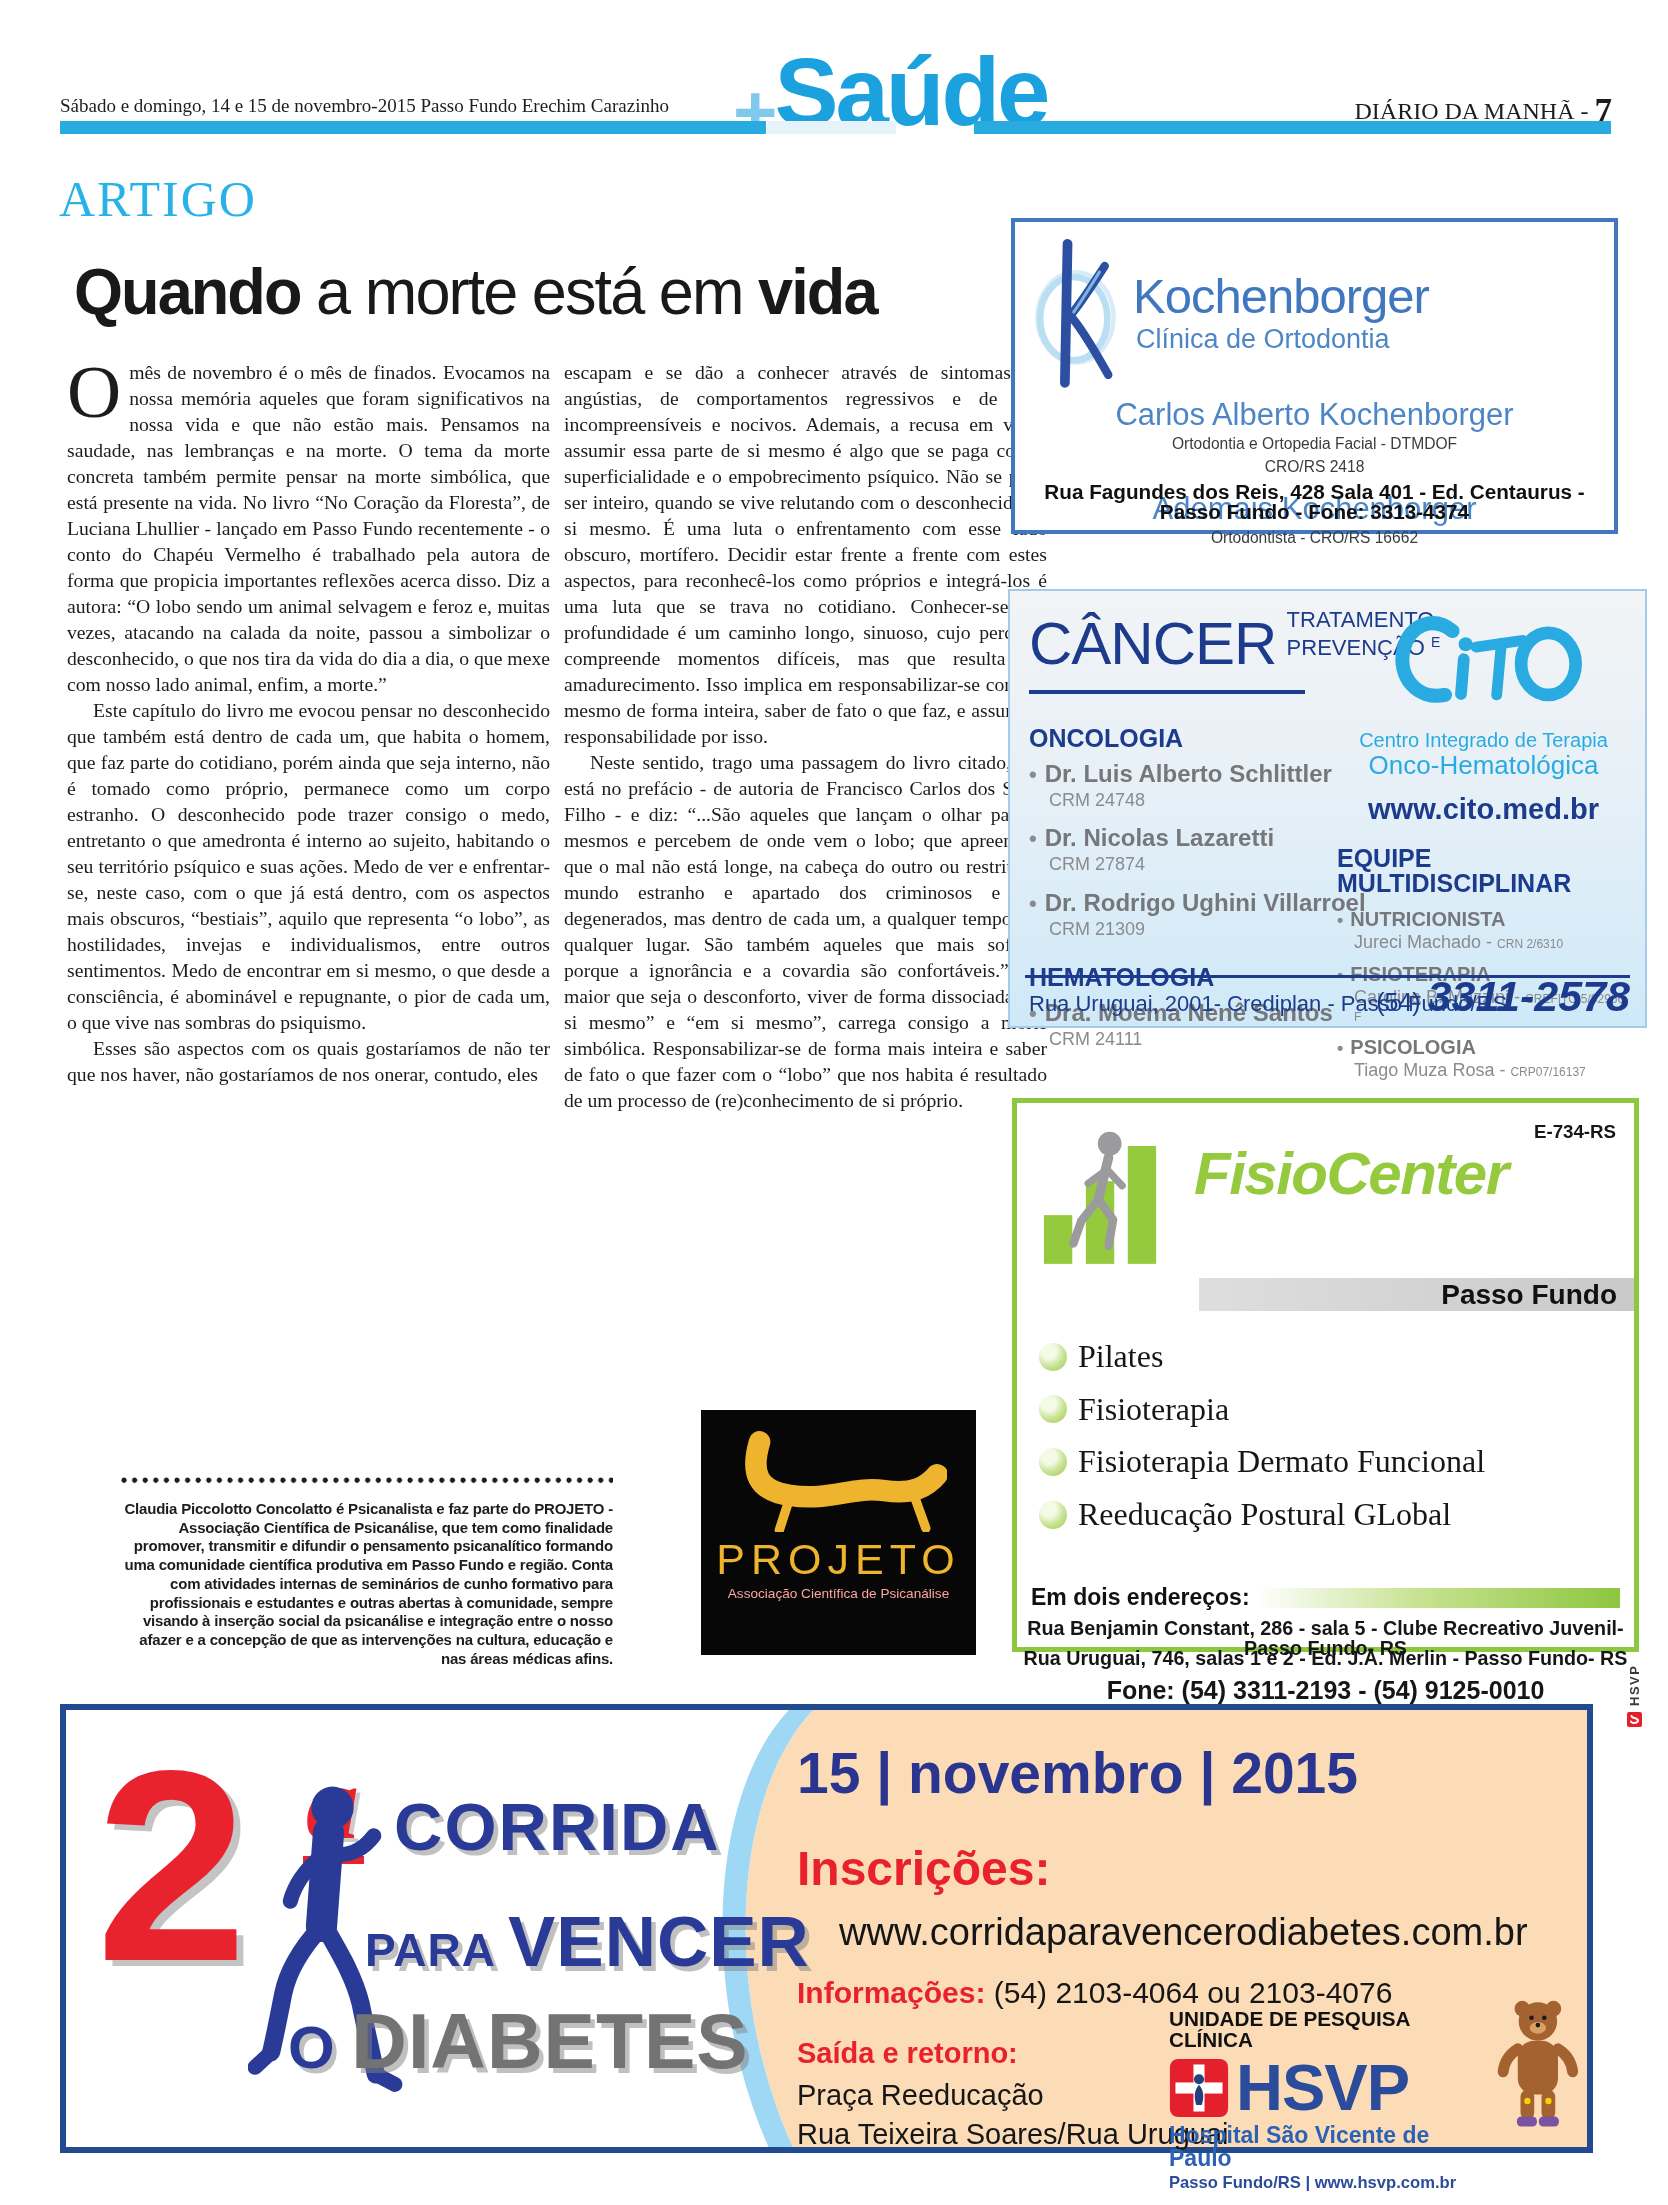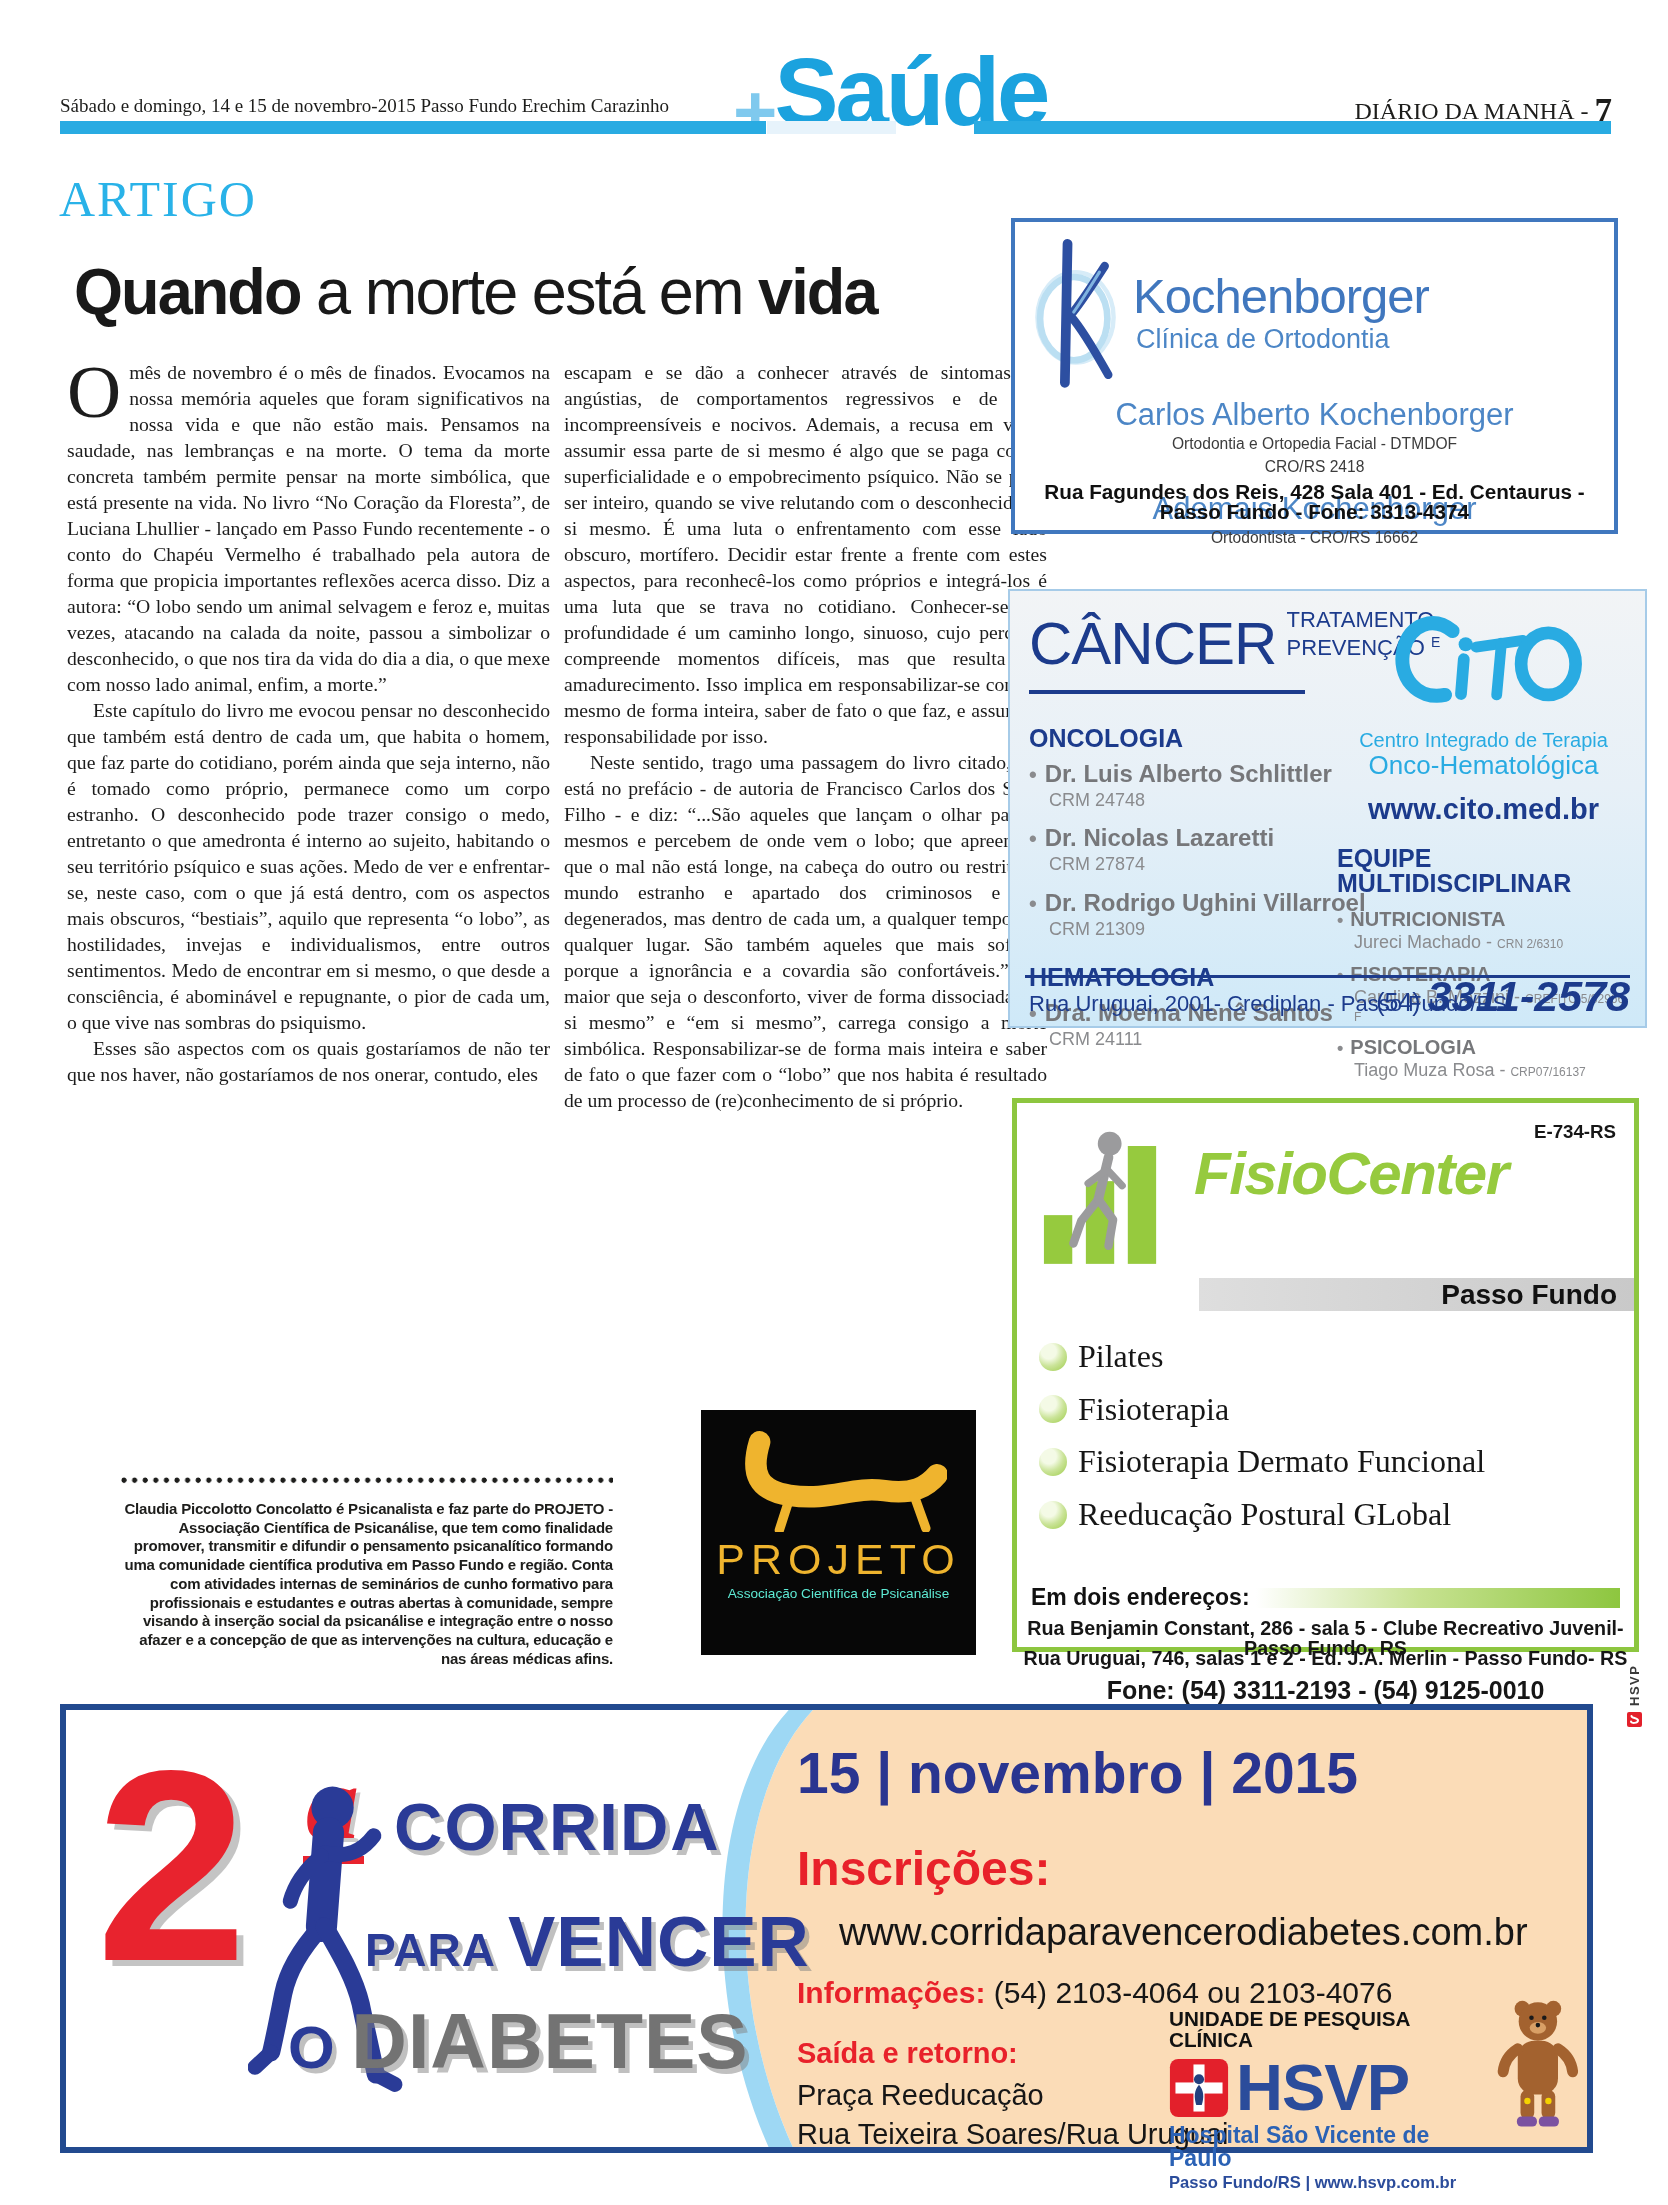--- a/index.html
+++ b/index.html
@@ -30,21 +30,21 @@
 
   .bio-rule{left:121px;top:1477px;width:492px;height:6.6px;
     background:radial-gradient(circle at 3px 3px,#1d1d1b 2.3px,transparent 2.8px);
     background-size:10.6px 6.6px;background-repeat:repeat-x;}
   .bio{left:121px;top:1500px;width:492px;font:700 15px/18.7px "Liberation Sans",sans-serif;
        color:#1d1d1b;text-align:right;letter-spacing:-0.2px;}
 
   
   .projeto{left:701px;top:1410px;width:275px;height:245px;background:#070707;text-align:center;z-index:5;}
   .projeto-name{margin-top:4px;font:400 43px/1 "Liberation Sans",sans-serif;color:#EFB42E;letter-spacing:6px;}
-  .projeto-sub{margin-top:6px;font:400 13.6px/1 "Liberation Sans",sans-serif;color:#5eead4;}
+  .projeto-sub{margin-top:6px;font:400 13.6px/1 "Liberation Sans",sans-serif;color:#fca5a5;}
 
   
   .ad-koch{left:1011px;top:218px;width:599px;height:308px;border:4.5px solid #4077BE;background:#fff;z-index:5;}
   .koch-top{position:absolute;left:18px;top:12px;display:flex;align-items:center;}
   .koch-title{margin-left:7px;}
   .koch-name{font:400 49px/1 "Liberation Sans",sans-serif;color:#4077BE;letter-spacing:-1px;}
   .koch-sub{margin:5px 0 0 3px;font:400 27px/1 "Liberation Sans",sans-serif;color:#4C86C6;}
   .koch-docs{position:absolute;left:0;right:0;top:177px;text-align:center;}
   .koch-doc-name{font:400 31px/1 "Liberation Sans",sans-serif;color:#4C86C6;}
   .koch-small{margin-top:4px;font:400 15.6px/19px "Liberation Sans",sans-serif;color:#3c3c3c;}

